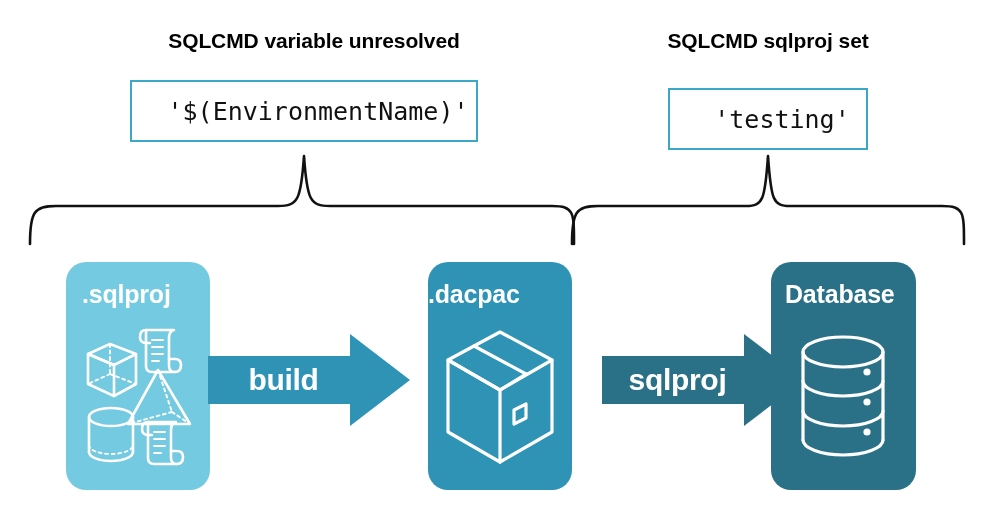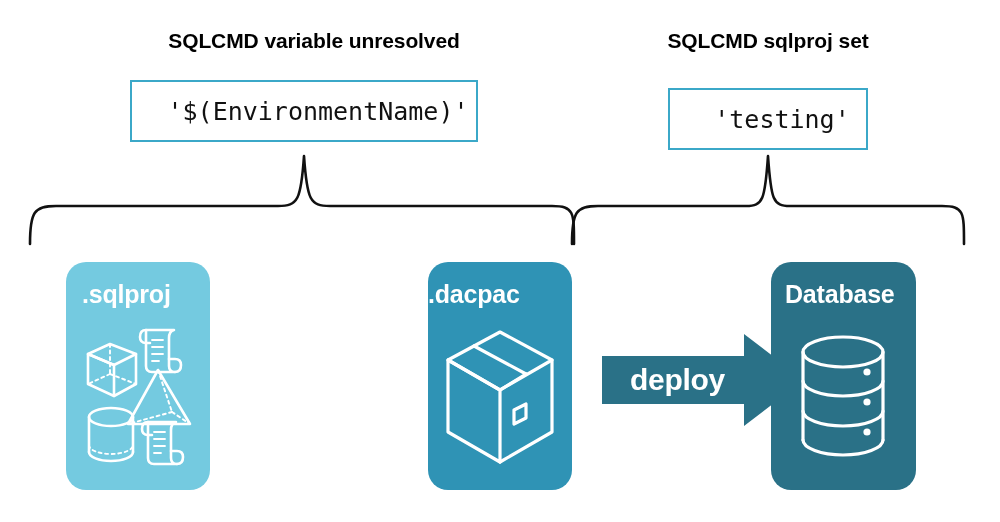--- a/index.html
+++ b/index.html
@@ -205,20 +205,26 @@
               <path d="M 88 132 L 99 132"></path>
               <path d="M 88 139 L 95 139"></path>
             </g>
           </g>
 
         </g>
       </svg>
     </div>
   </div>
 
+  <div id="arrow-build" class="flow-arrow">
+    <svg width="204" height="96" viewBox="0 0 204 96">
+      <path d="M 0 24 L 142 24 L 142 2 L 202 48 L 142 94 L 142 72 L 0 72 Z" fill="#2F93B5"></path>
+    </svg>
+    <div class="arrow-label">build</div>
+  </div>
 
   <div id="card-dacpac" class="stage-card">
     <div class="card-title">.dacpac</div>
     <div id="art-dacpac" class="card-art">
       <svg viewBox="0 0 144 176">
         <g fill="none" stroke="#ffffff" stroke-width="3.2" stroke-linecap="round" stroke-linejoin="round">
 
           <path d="M 20 46 L 72 18 L 124 46 L 72 76 Z"></path>
           <path d="M 20 46 L 20 118 L 72 148 L 72 76 Z"></path>
           <path d="M 124 46 L 124 118 L 72 148"></path>
@@ -229,21 +235,21 @@
           <path d="M 86 96 L 98 90 L 98 104 L 86 110 Z"></path>
         </g>
       </svg>
     </div>
   </div>
 
   <div id="arrow-deploy" class="flow-arrow">
     <svg width="204" height="96" viewBox="0 0 204 96">
       <path d="M 0 24 L 142 24 L 142 2 L 202 48 L 142 94 L 142 72 L 0 72 Z" fill="#2A7187"></path>
     </svg>
-    <div class="arrow-label">deploy</div>
+    <div class="arrow-label">sqlproj</div>
   </div>
 
   <div id="card-database" class="stage-card">
     <div class="card-title">Database</div>
     <div id="art-database" class="card-art">
       <svg viewBox="0 0 145 166">
         <g fill="none" stroke="#ffffff" stroke-width="3.2" stroke-linecap="round" stroke-linejoin="round">
           <ellipse cx="72" cy="28" rx="40" ry="15"></ellipse>
           <path d="M 32 28 L 32 116"></path>
           <path d="M 112 28 L 112 116"></path>

